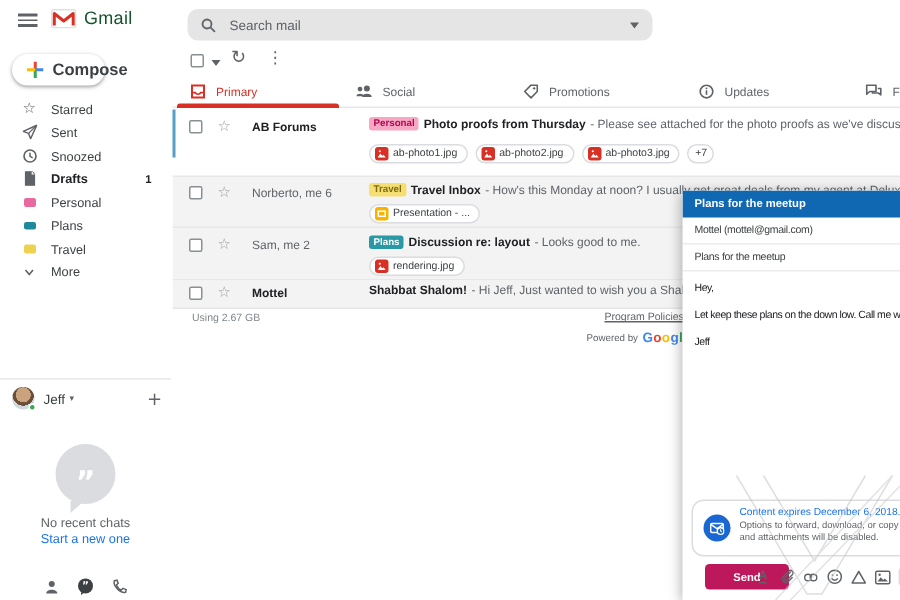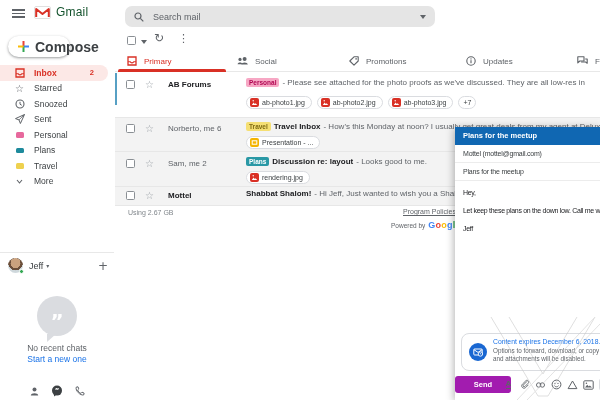--- a/index.html
+++ b/index.html
@@ -29,21 +29,21 @@
 
   
   .tabs{left:115px;top:50px;right:0;height:22px;border-bottom:1px solid #e8e8e8}
   .tab{position:absolute;top:0;height:22px;display:flex;align-items:center;gap:7px;padding-left:9px;font-size:8px;color:#5f6368;cursor:pointer}
   .tab .lbl{white-space:nowrap}
   .tab.active{color:#d93025;font-weight:normal}
   .tab-underline{position:absolute;left:118px;top:69px;width:108px;height:2.5px;background:#d93025;border-radius:2px 2px 0 0}
 
   
   .compose-btn{left:8px;top:36px;width:62px;height:21px;background:#fff;border-radius:11px;box-shadow:0 1px 3px rgba(60,64,67,.35),0 1px 2px rgba(60,64,67,.2);display:flex;align-items:center;gap:6px;padding:0 10px;cursor:pointer}
-  .compose-lbl{font-size:14px;color:#3c4043;font-weight:bold}
+  .compose-lbl{font-size:11px;color:#3c4043;font-weight:bold}
   .nav{left:0;top:65px;width:115px}
   .nav-item{height:15.5px;display:flex;align-items:center;padding-left:14px;font-size:8.5px;color:#3c4043;cursor:pointer}
   .nav-item .nico{width:11px;display:flex;justify-content:center;margin-right:9px;color:#5f6368}
   .nav-item .nlbl{flex:1;white-space:nowrap}
   .nav-item .ncount{font-size:7.5px;margin-right:14px;color:#3c4043}
   .nav-item.active{background:#fce8e6;border-radius:0 9px 9px 0;margin-right:7px;padding-right:0}
   .nav-item.active,.nav-item.active .nico{color:#d93025}
   .nav-item.active .nlbl,.nav-item.active .ncount{color:#d93025;font-weight:bold}
   .nav-item.bold .nlbl,.nav-item.bold .ncount{font-weight:bold;color:#202124}
   .ltag{width:8px;height:5.5px;border-radius:1.5px;display:inline-block}
@@ -93,21 +93,21 @@
   .cw{left:455px;top:127px;width:145px;height:273px;background:#fff;box-shadow:-1px 1px 8px rgba(0,0,0,.3);overflow:hidden;z-index:10}
   .cw-header{height:18px;background:#1067b2;color:#fff;font-size:7.5px;font-weight:bold;line-height:18px;padding-left:8px;cursor:pointer}
   .cw-field{height:18px;line-height:18px;border-bottom:1px solid #ececec;padding-left:8px;font-size:7px;color:#3c4043;letter-spacing:-.2px}
   .cw-body{padding:7px 8px;font-size:7px;color:#202124;letter-spacing:-.3px;line-height:9px}
   .cw-body .bl{margin-bottom:9px;white-space:nowrap}
   .exp-card{position:absolute;left:6px;top:206px;width:172px;height:38px;border:1px solid #dadce0;border-radius:8px}
   .exp-ic{position:absolute;left:7px;top:9px;width:18px;height:18px;border-radius:50%;background:#1967d2;display:flex;align-items:center;justify-content:center}
   .exp-tx{position:absolute;left:31px;top:4px;line-height:8.5px;white-space:nowrap}
   .exp-title{font-size:6.8px;color:#1a73e8}
   .exp-line{font-size:6.3px;color:#5f6368}
-  .send-btn{position:absolute;left:0;top:249px;width:56px;height:17px;background:#a21caf;border-radius:3px;color:#fff;font-size:7.5px;font-weight:bold;display:flex;align-items:center;justify-content:center;cursor:pointer}
+  .send-btn{position:absolute;left:15px;top:249px;width:56px;height:17px;background:#be185d;border-radius:3px;color:#fff;font-size:7.5px;font-weight:bold;display:flex;align-items:center;justify-content:center;cursor:pointer}
   .cw-tools{position:absolute;left:48px;top:251px;display:flex;align-items:center;gap:5px;color:#5f6368}
   .tool{width:11px;height:13px;display:flex;align-items:center;justify-content:center;cursor:pointer}
   .tool.boxed{background:#e8eaed;border:1px solid #dadce0;border-radius:3px;width:14px}
   .fmt-a{font-size:8px;font-weight:bold;color:#5f6368;border-bottom:1.6px solid #5f6368;line-height:8px}
 
   
   .wm{left:487px;top:316px;z-index:50;pointer-events:none;opacity:.55}
 </style>
 </head>
 <body>
@@ -201,51 +201,51 @@
         <rect x="4.5" y="0" width="2" height="5.5" fill="#ea4335"></rect>
         <rect x="5.5" y="4.5" width="5.5" height="2" fill="#4285f4"></rect>
         <rect x="4.5" y="5.5" width="2" height="5.5" fill="#34a853"></rect>
         <rect x="0" y="4.5" width="5.5" height="2" fill="#fbbc05"></rect>
       </svg>
   </span>
   <span class="compose-lbl">Compose</span>
 </div>
 
 <div class="abs nav">
-  <div class="nav-item active">
-    <span class="nico">
-      <svg width="10" height="10" viewBox="0 0 10 10">
-          <path d="M1,1 H9 V9 H1 Z" fill="none" stroke="currentColor" stroke-width="1.3"></path>
-          <path d="M1,5.7 H3.2 C3.7,7.2 6.3,7.2 6.8,5.7 H9" fill="none" stroke="currentColor" stroke-width="1.1"></path>
-        </svg>
-    </span>
-    <span class="nlbl">Inbox</span>
-    <span class="ncount">2</span>
-  </div>
   <div class="nav-item">
     <span class="nico uni" style="font-size:10px">☆</span>
     <span class="nlbl">Starred</span>
   </div>
   <div class="nav-item">
     <span class="nico">
       <svg width="10" height="10" viewBox="0 0 10 10">
+          <path d="M0.5,4.6 L9.5,0.5 L5.4,9.5 L4,5.9 Z" fill="none" stroke="#5f6368" stroke-width="1" stroke-linejoin="round"></path>
+          <line x1="4" y1="5.9" x2="9.5" y2="0.5" stroke="#5f6368" stroke-width="0.8"></line>
+        </svg>
+    </span>
+    <span class="nlbl">Sent</span>
+  </div>
+  <div class="nav-item">
+    <span class="nico">
+      <svg width="10" height="10" viewBox="0 0 10 10">
           <circle cx="5" cy="5" r="4" fill="none" stroke="#5f6368" stroke-width="1.1"></circle>
           <path d="M5,2.8 V5.2 L6.8,6.3" fill="none" stroke="#5f6368" stroke-width="1"></path>
         </svg>
     </span>
     <span class="nlbl">Snoozed</span>
   </div>
-  <div class="nav-item">
-    <span class="nico">
-      <svg width="10" height="10" viewBox="0 0 10 10">
-          <path d="M0.5,4.6 L9.5,0.5 L5.4,9.5 L4,5.9 Z" fill="none" stroke="#5f6368" stroke-width="1" stroke-linejoin="round"></path>
-          <line x1="4" y1="5.9" x2="9.5" y2="0.5" stroke="#5f6368" stroke-width="0.8"></line>
-        </svg>
-    </span>
-    <span class="nlbl">Sent</span>
+  <div class="nav-item bold">
+    <span class="nico">
+      <svg width="10" height="10" viewBox="0 0 10 10">
+          <path d="M2,0.5 H6.5 L8,2 V9.5 H2 Z" fill="#5f6368" stroke="#5f6368" stroke-width="0.8" stroke-linejoin="round"></path>
+          <path d="M6.5,0.5 V2 H8" fill="none" stroke="#fff" stroke-width="0.8"></path>
+        </svg>
+    </span>
+    <span class="nlbl">Drafts</span>
+    <span class="ncount">1</span>
   </div>
   <div class="nav-item">
     <span class="nico">
         <span class="ltag" style="background:#e7699d"></span>
       </span>
     <span class="nlbl">Personal</span>
   </div>
   <div class="nav-item">
     <span class="nico">
         <span class="ltag" style="background:#1d8a9c"></span>
@@ -305,20 +305,21 @@
 </div>
 
 <div class="abs rows">
 
   <div class="mrow unread" style="top:0;height:46px;background:#fff">
     <span class="cb r-cb" style="top:8px"></span>
     <span class="r-star uni" style="top:8px">☆</span>
     <span class="r-sender" style="top:8px">AB Forums</span>
     <span class="r-line" style="top:6px">
       <span class="lchip chip-personal">Personal</span>
+      <span class="subj">Photo proofs from Thursday</span>
       <span class="prev">- Please see attached for the photo proofs as we've discussed. They are all low-res in</span>
     </span>
     <span class="att-line" style="top:24px">
       <span class="att">
         <span class="ficon" style="background:#d93025">
           <svg width="7" height="7" viewBox="0 0 7 7">
               <path d="M0.8,6 L2.6,3.4 L3.8,5 L4.6,4.2 L6.2,6 Z" fill="#fff"></path>
               <circle cx="2.2" cy="1.8" r="0.7" fill="#fff"></circle>
             </svg>
         </span>

